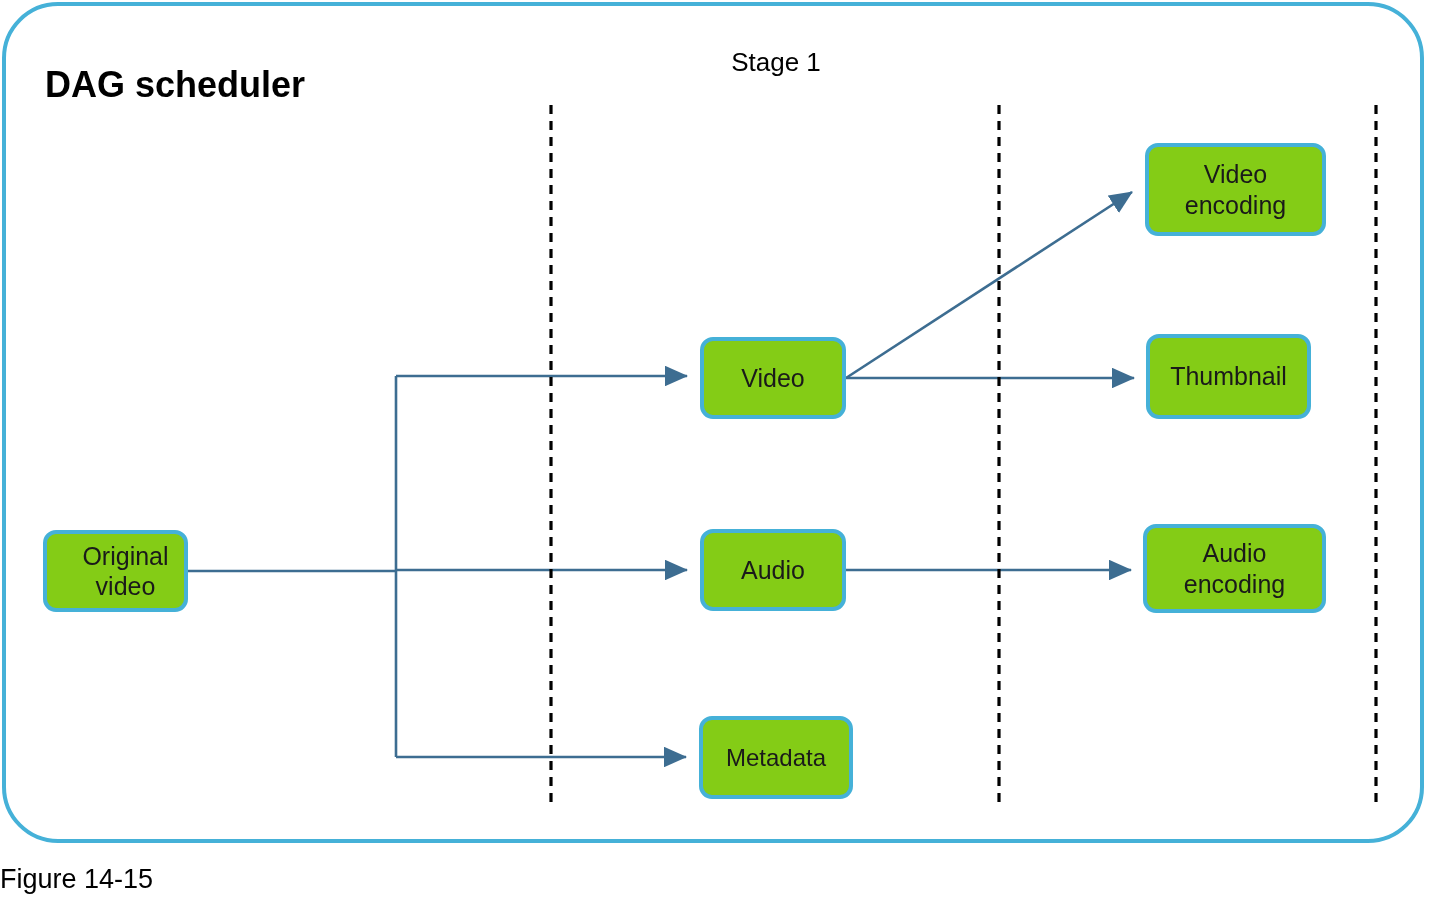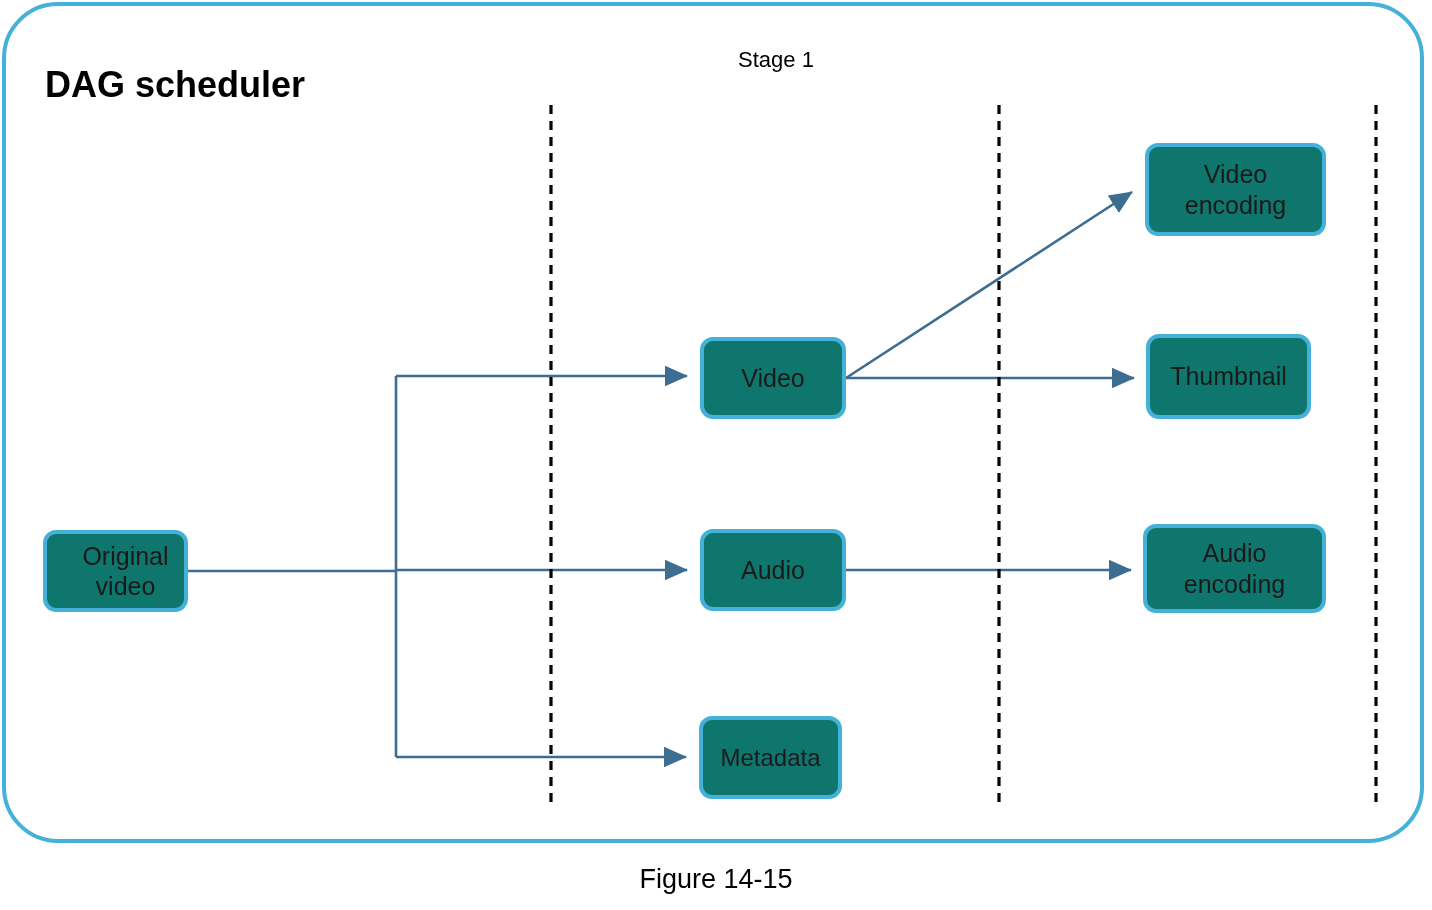--- a/index.html
+++ b/index.html
@@ -43,58 +43,57 @@
     left: 45px;
     top: 64px;
     font-size: 36px;
     font-weight: bold;
     color: #000000;
     letter-spacing: 0px;
     white-space: nowrap;
   }
   .stage-label {
     position: absolute;
-    font-size: 22px;
+    font-size: 26px;
     color: #000000;
     white-space: nowrap;
     text-align: center;
   }
   #stage-label-1 { left: 648px; top: 47px; width: 256px; }
   #stage-label-2 { left: 1090px; top: 47px; width: 256px; }
 
   
   .node {
     position: absolute;
     box-sizing: border-box;
     border: 4px solid #45b1d8;
     border-radius: 13px;
-    background: #0f766e;
+    background: #84cc16;
     display: flex;
     align-items: center;
     justify-content: center;
     text-align: center;
     font-size: 25px;
     color: #1a1a1a;
     line-height: 1.22;
     z-index: 3;
   }
   #node-original-video { left: 43px;   top: 530px; width: 145px; height: 82px; padding-left: 20px; }
   #node-video          { left: 700px;  top: 337px; width: 146px; height: 82px; }
   #node-audio          { left: 700px;  top: 529px; width: 146px; height: 82px; }
-  #node-metadata       { left: 699px;  top: 716px; width: 143px; height: 83px; font-size: 24px; }
+  #node-metadata       { left: 699px;  top: 716px; width: 154px; height: 83px; font-size: 24px; }
   #node-video-encoding { left: 1145px; top: 143px; width: 181px; height: 93px; }
   #node-thumbnail      { left: 1146px; top: 334px; width: 165px; height: 85px; }
   #node-audio-encoding { left: 1143px; top: 524px; width: 183px; height: 89px; }
 
   .caption {
     position: absolute;
     left: 0;
     top: 864px;
     width: 1432px;
-    text-align: center;
     font-size: 27px;
     color: #000000;
   }
 </style>
 </head>
 <body>
 
 <div id="stage">
 
   <svg class="canvas-svg" viewBox="0 0 1432 910" aria-hidden="true">

